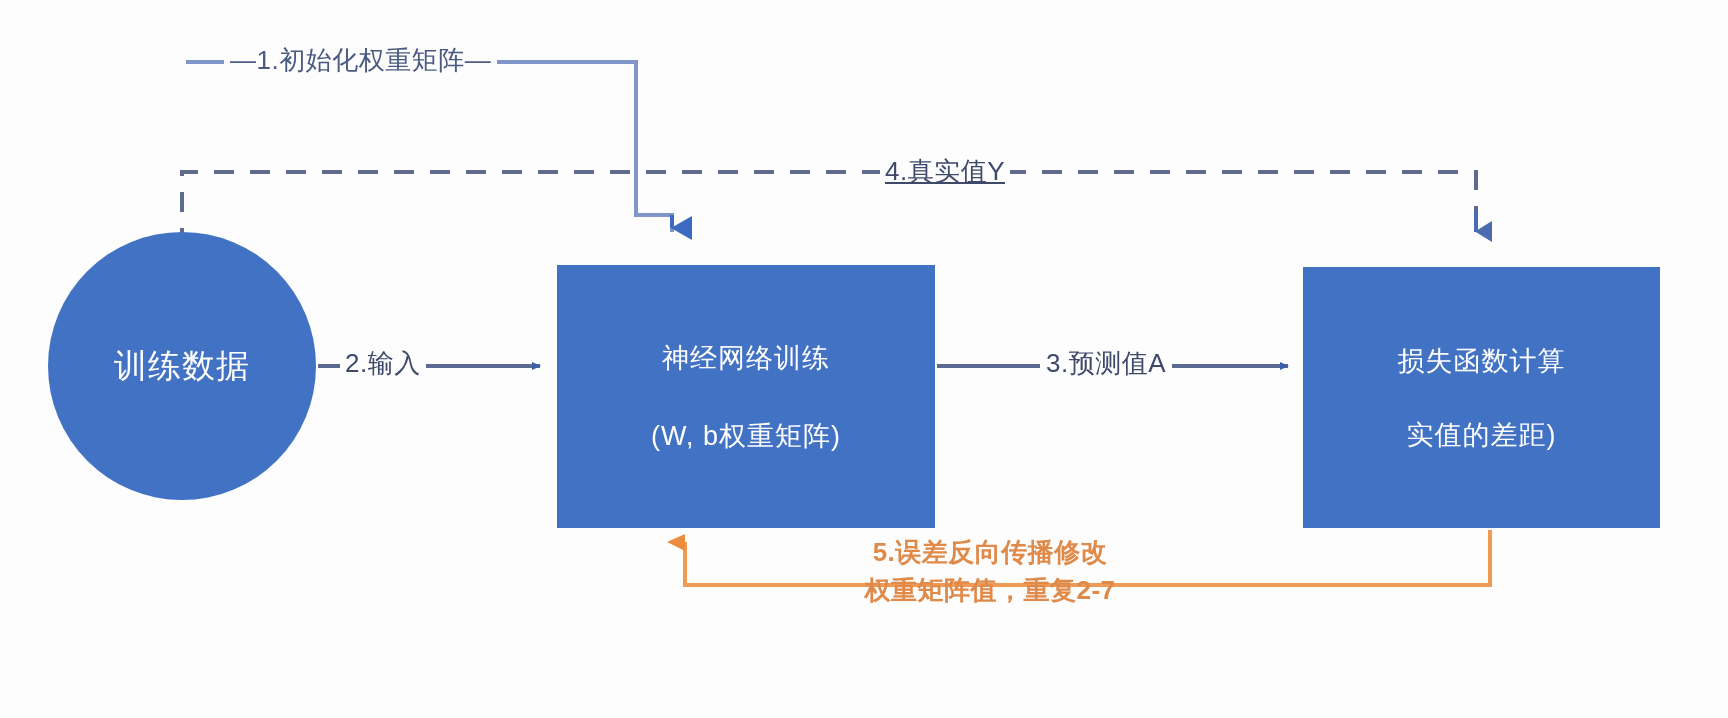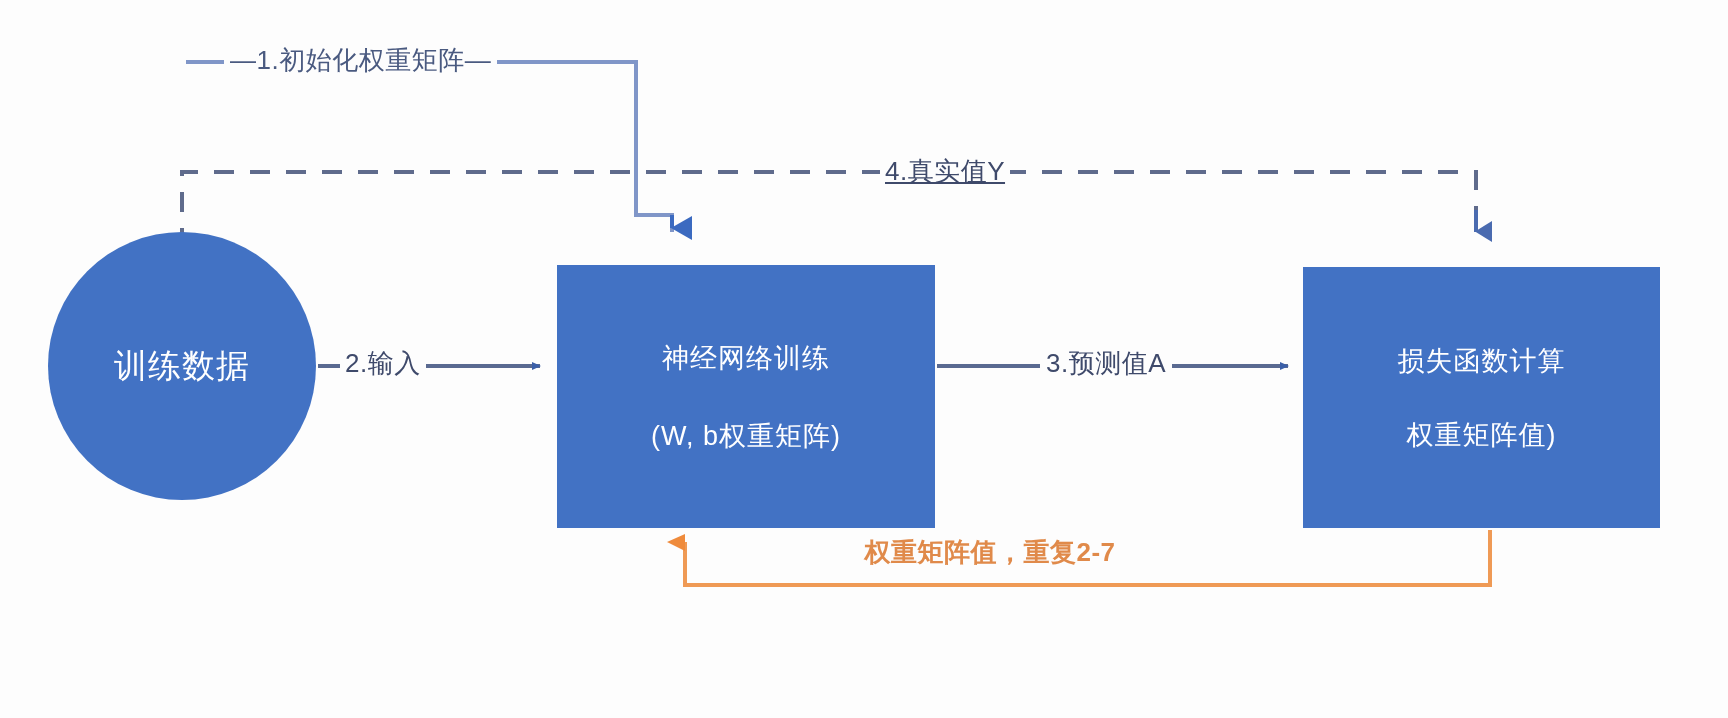--- a/index.html
+++ b/index.html
@@ -169,28 +169,29 @@
     <span class="line">训练数据</span>
   </div>
 
   <div class="node" id="node-nn-training">
     <span class="line l1">神经网络训练</span>
     <span class="line l2">(W, b权重矩阵)</span>
   </div>
 
   <div class="node" id="node-loss-fn">
     <span class="line l1">损失函数计算</span>
-    <span class="line l3">权重矩阵值)</span>
+    <span class="line l3">实值的差距)</span>
   </div>
 
   <div class="edge-label blue-soft" id="label-init">—1.初始化权重矩阵—</div>
 
   <div class="edge-label blue-dark" id="label-input">2.输入</div>
 
   <div class="edge-label blue-dark" id="label-pred">3.预测值A</div>
 
   <div class="edge-label blue-dark" id="label-truth">4.真实值Y</div>
 
   <div class="edge-label orange" id="label-backprop">
+    <span class="line">5.误差反向传播修改</span>
     <span class="line">权重矩阵值，重复2-7</span>
   </div>
 
 </div>
 
 </body></html>

